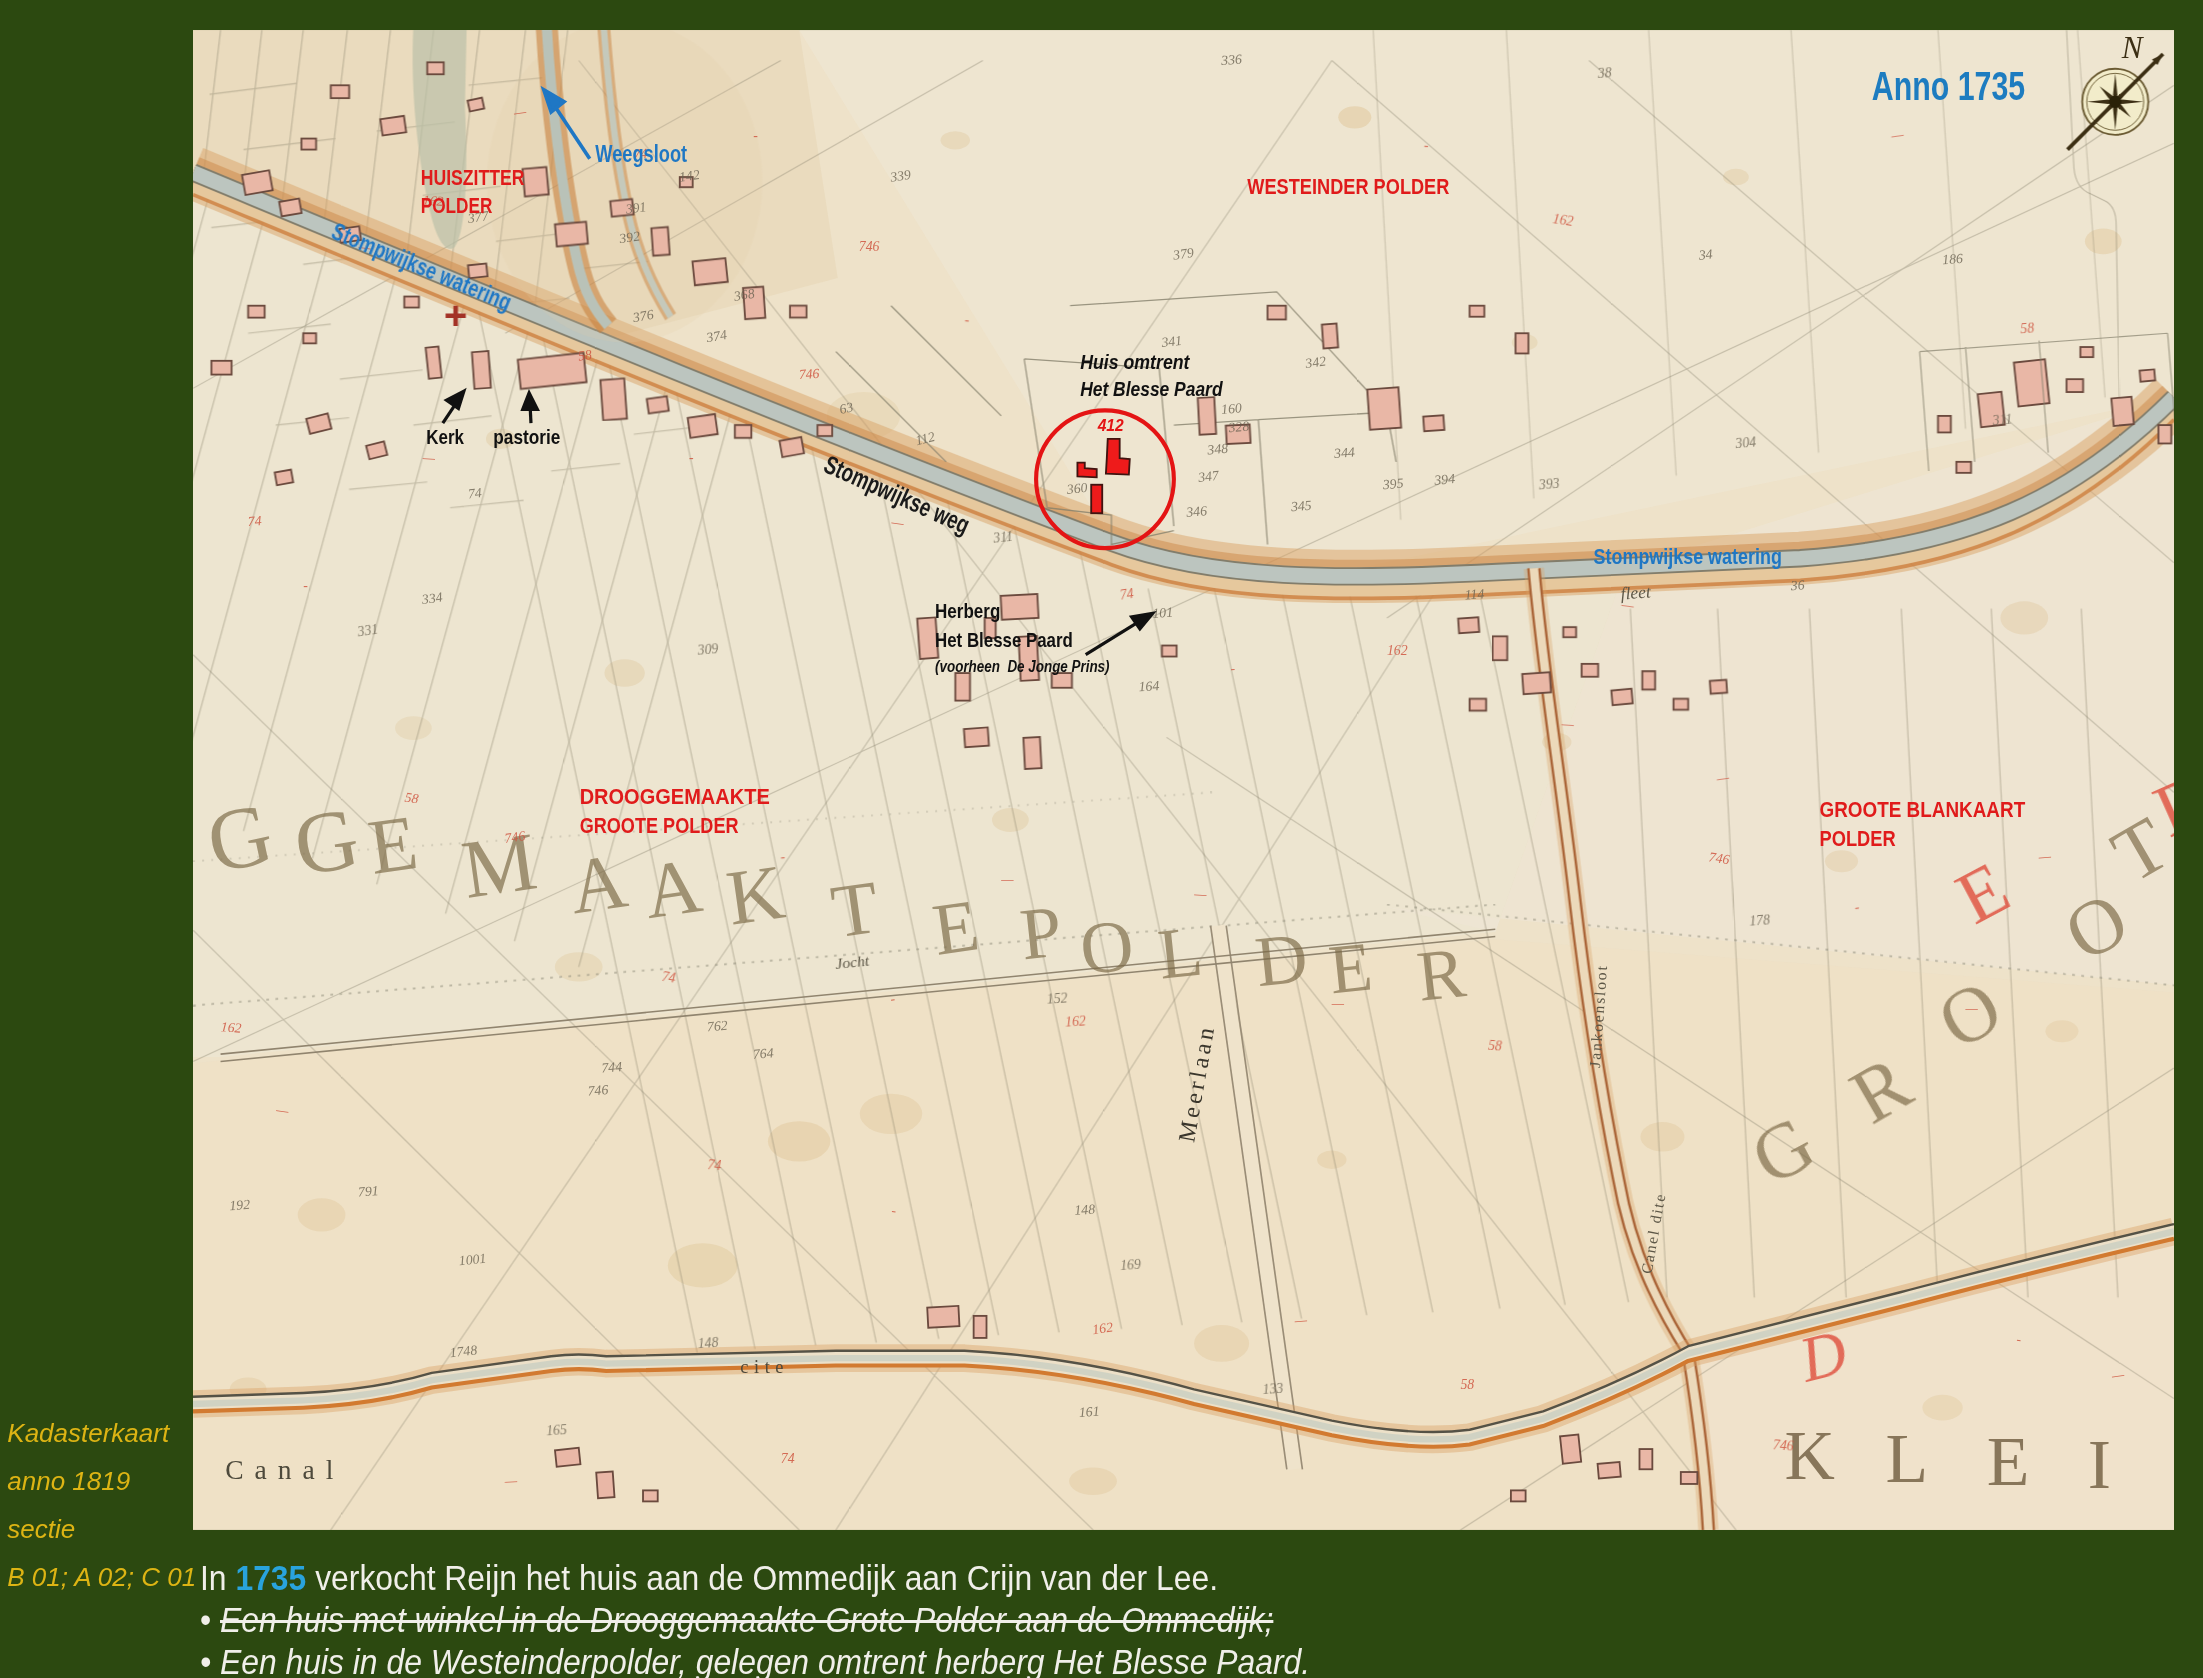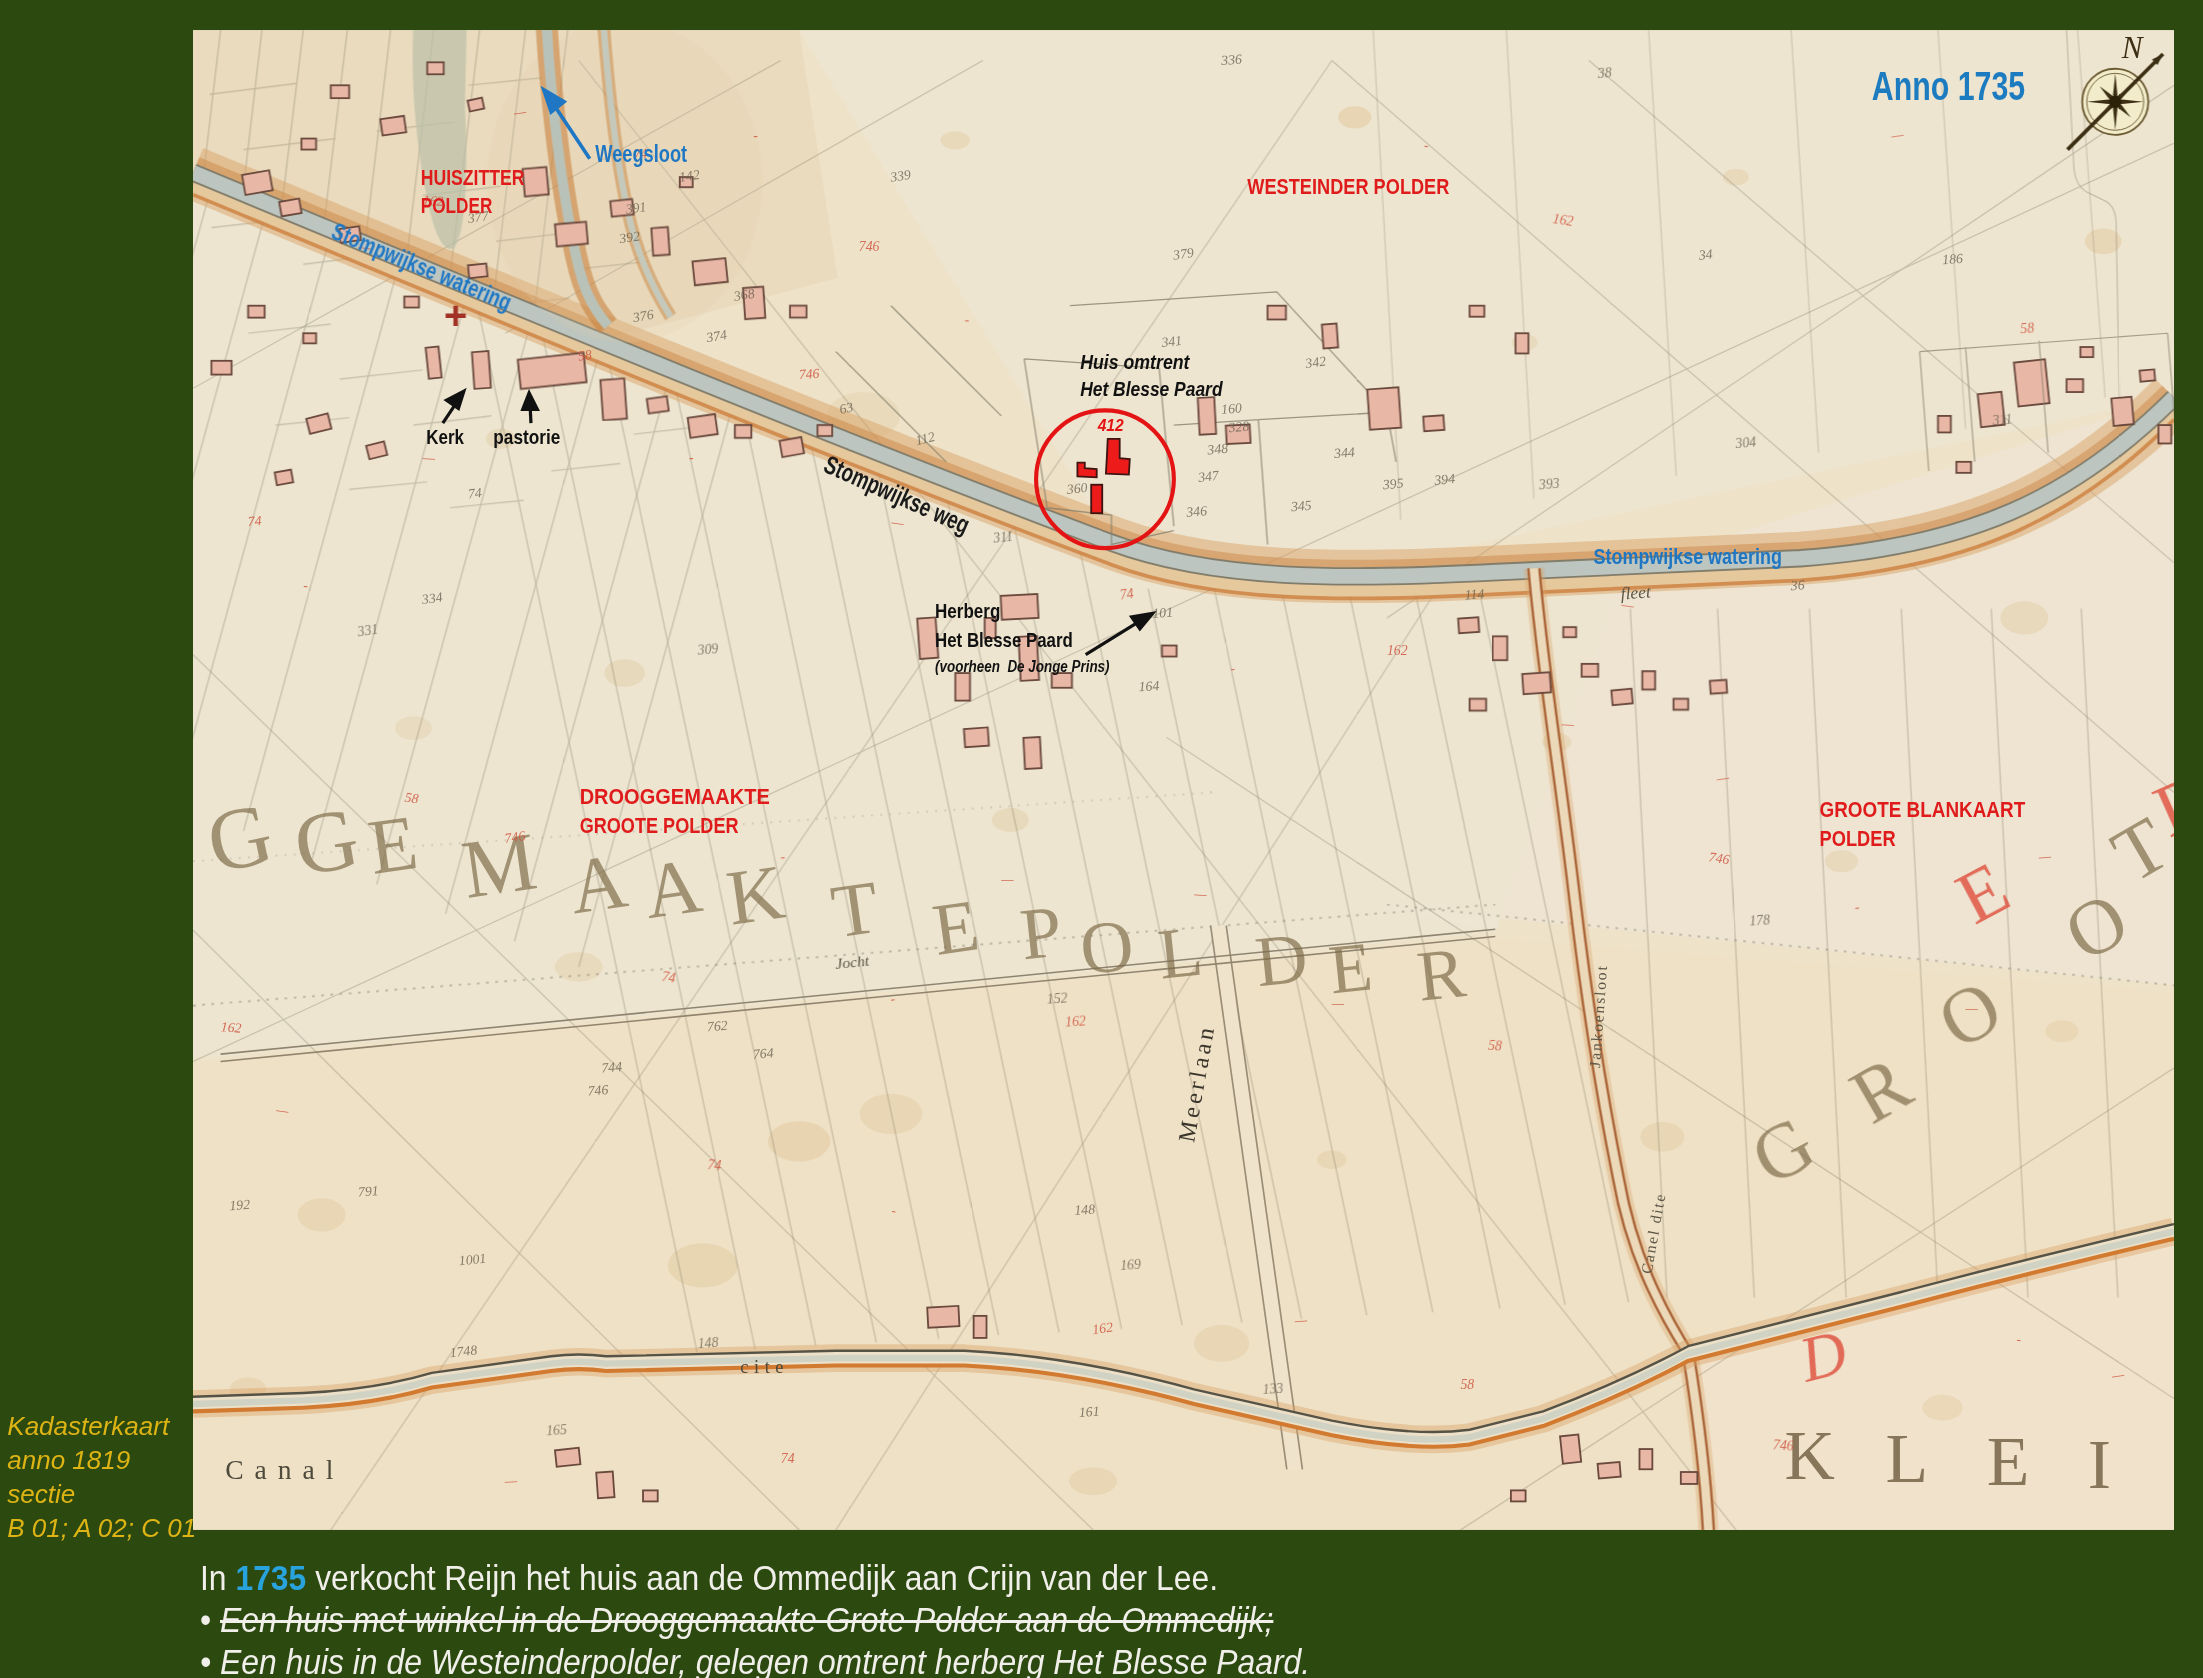--- a/index.html
+++ b/index.html
@@ -1,20 +1,20 @@
 <!DOCTYPE html>
 <html style="font-size:14.7px"><head>
 <meta charset="utf-8">
 <style>
   html,body{margin:0;padding:0;}
   body{width:2204px;height:1679px;background:#2c4910;position:relative;overflow:hidden;
        font-family:"Liberation Sans", sans-serif;}
   #map{position:absolute;left:193px;top:30px;width:1981px;height:1500px;}
   .yellowtxt{position:absolute;left:7.3px;top:1409px;color:#ddb414;font-style:italic;
-       font-size:26px;line-height:34px;}
+       font-size:26px;line-height:48px;}
   .bottomtxt{position:absolute;left:200px;top:1557px;color:#f0efe9;font-size:35px;line-height:42px;width:1377px;transform:scaleX(0.91);transform-origin:0 0;}
   .bottomtxt .blue{color:#29a3dd;font-weight:bold;}
   .bottomtxt .it{font-style:italic;}
   .bottomtxt .strike{text-decoration:line-through;}
 </style>
 </head>
 <body>
 
 <div id="map">
 <svg width="1981" height="1500" viewBox="0 0 2157 1633">

